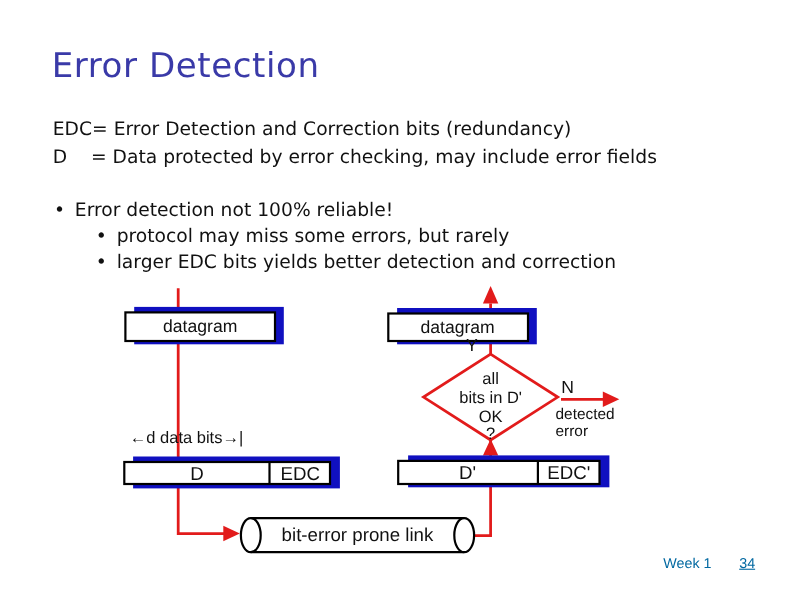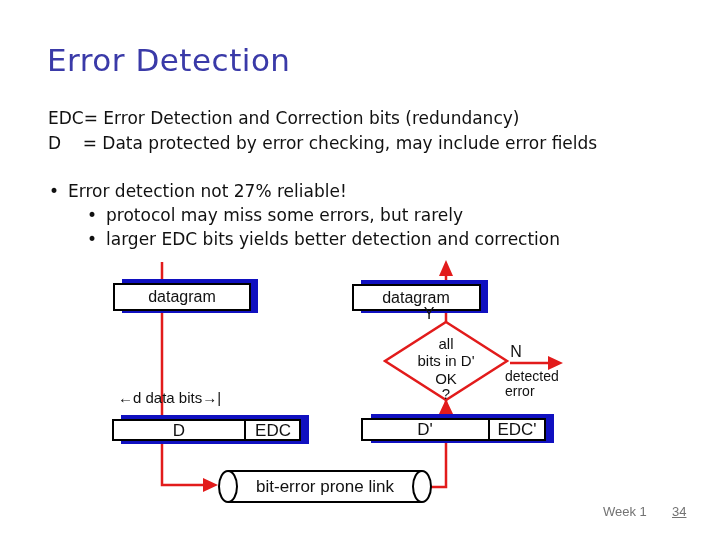--- a/index.html
+++ b/index.html
@@ -24,37 +24,37 @@
   #bullet-sub-1{top:229px;}
   #diagram-svg{left:0;top:0;width:720px;height:540px;}
   .flow{stroke:var(--flow-red);stroke-width:2.5;fill:none;}
   .flow-head{fill:var(--flow-red);stroke:none;}
   .shadow{fill:var(--shadow-blue);stroke:none;}
   .box{fill:#ffffff;stroke:#000000;stroke-width:2;}
   .edge{stroke:#000000;stroke-width:2;fill:none;}
   .diamond{fill:#ffffff;stroke:var(--flow-red);stroke-width:2.5;}
   .dg-text{font-family:"Liberation Sans","DejaVu Sans",sans-serif;fill:#111;}
   .fs14{font-size:14px;} .fs15{font-size:15px;} .fs16{font-size:16px;} .fs17{font-size:17px;}
-  .footer-text{font-family:"Liberation Sans",sans-serif;font-size:13px;color:#737373;}
+  .footer-text{font-family:"Liberation Sans",sans-serif;font-size:13px;color:#0369a1;}
   #footer-section{left:603px;top:504px;}
   #footer-page{left:672px;top:504px;text-decoration:underline;}
 </style>
 </head>
 <body>
 
 <div id="slide">
 
   <div id="title" class="abs">Error Detection</div>
 
   <div id="def-1" class="abs def-line">EDC= Error Detection and Correction bits (redundancy)</div>
   <div id="def-2" class="abs def-line">D    = Data protected by error checking, may include error fields</div>
 
   <div id="bullet-main" class="abs bullet-row">
     <span class="bullet-dot">•</span>
-    <span>Error detection not 27% reliable!</span>
+    <span>Error detection not 100% reliable!</span>
   </div>
   <div id="bullet-sub-0" class="abs bullet-row bullet-sub">
     <span class="bullet-dot">•</span>
     <span>protocol may miss some errors, but rarely</span>
   </div>
   <div id="bullet-sub-1" class="abs bullet-row bullet-sub">
     <span class="bullet-dot">•</span>
     <span>larger EDC bits yields better detection and correction</span>
   </div>
 

